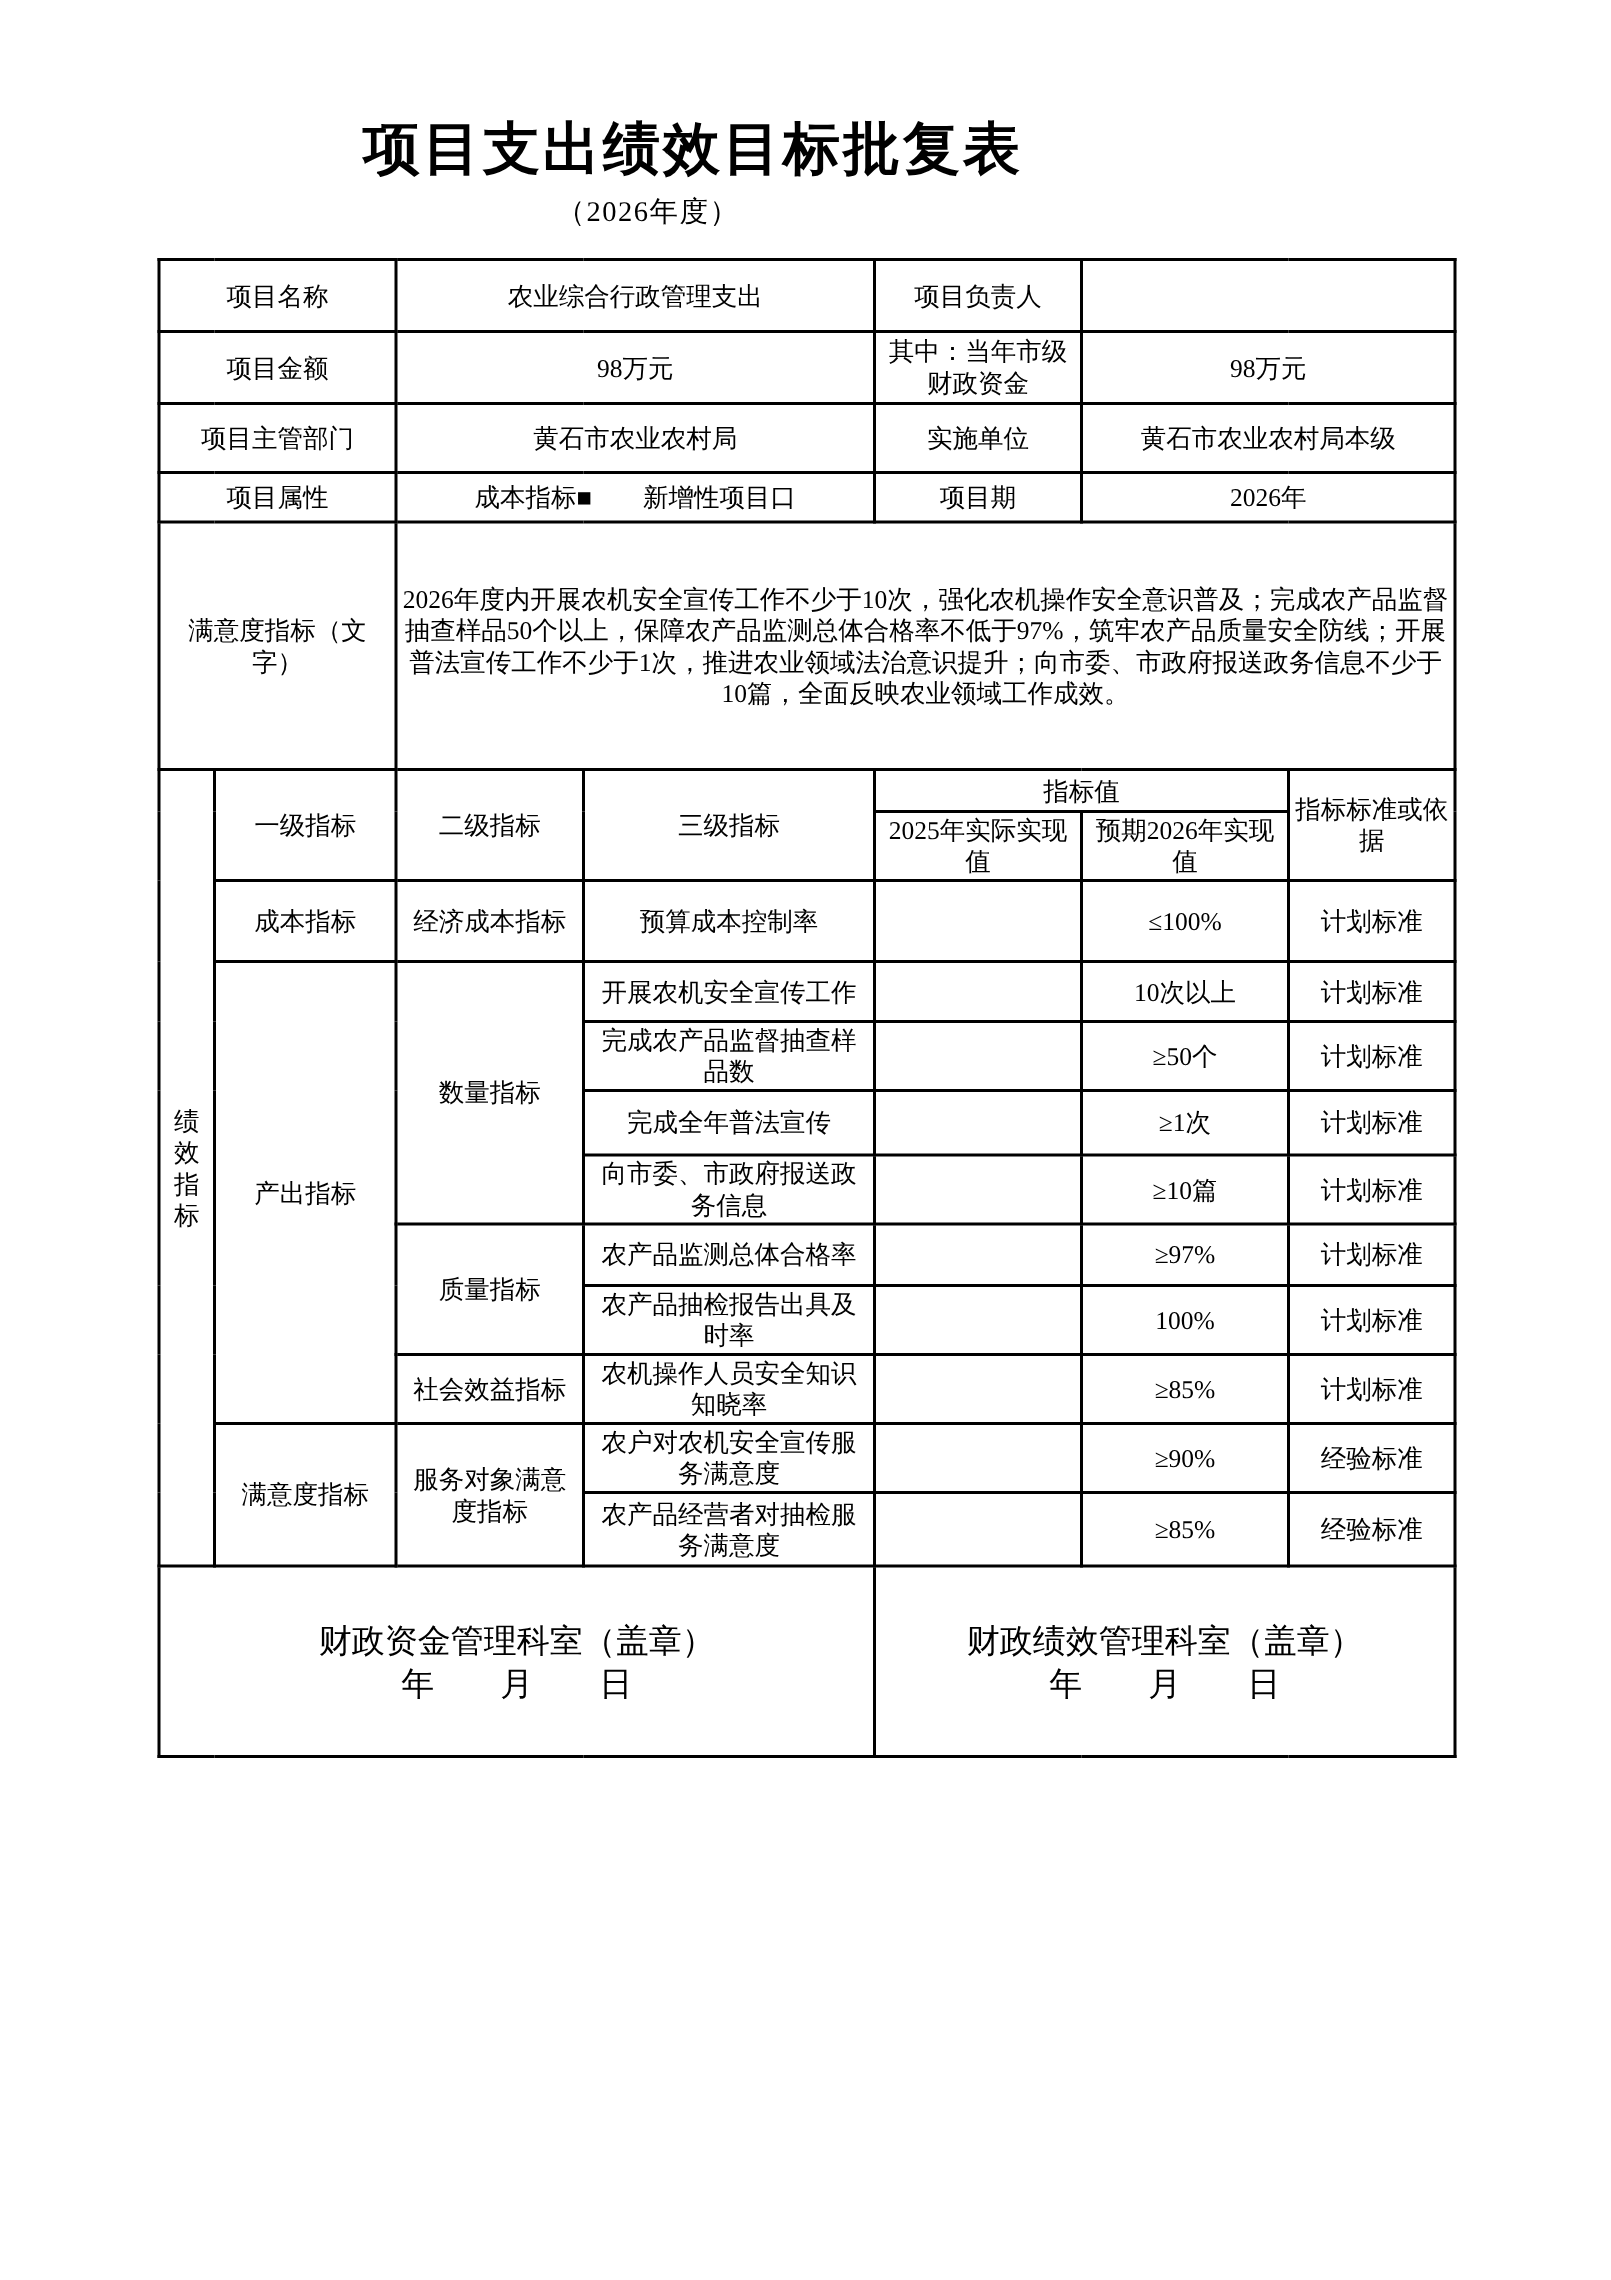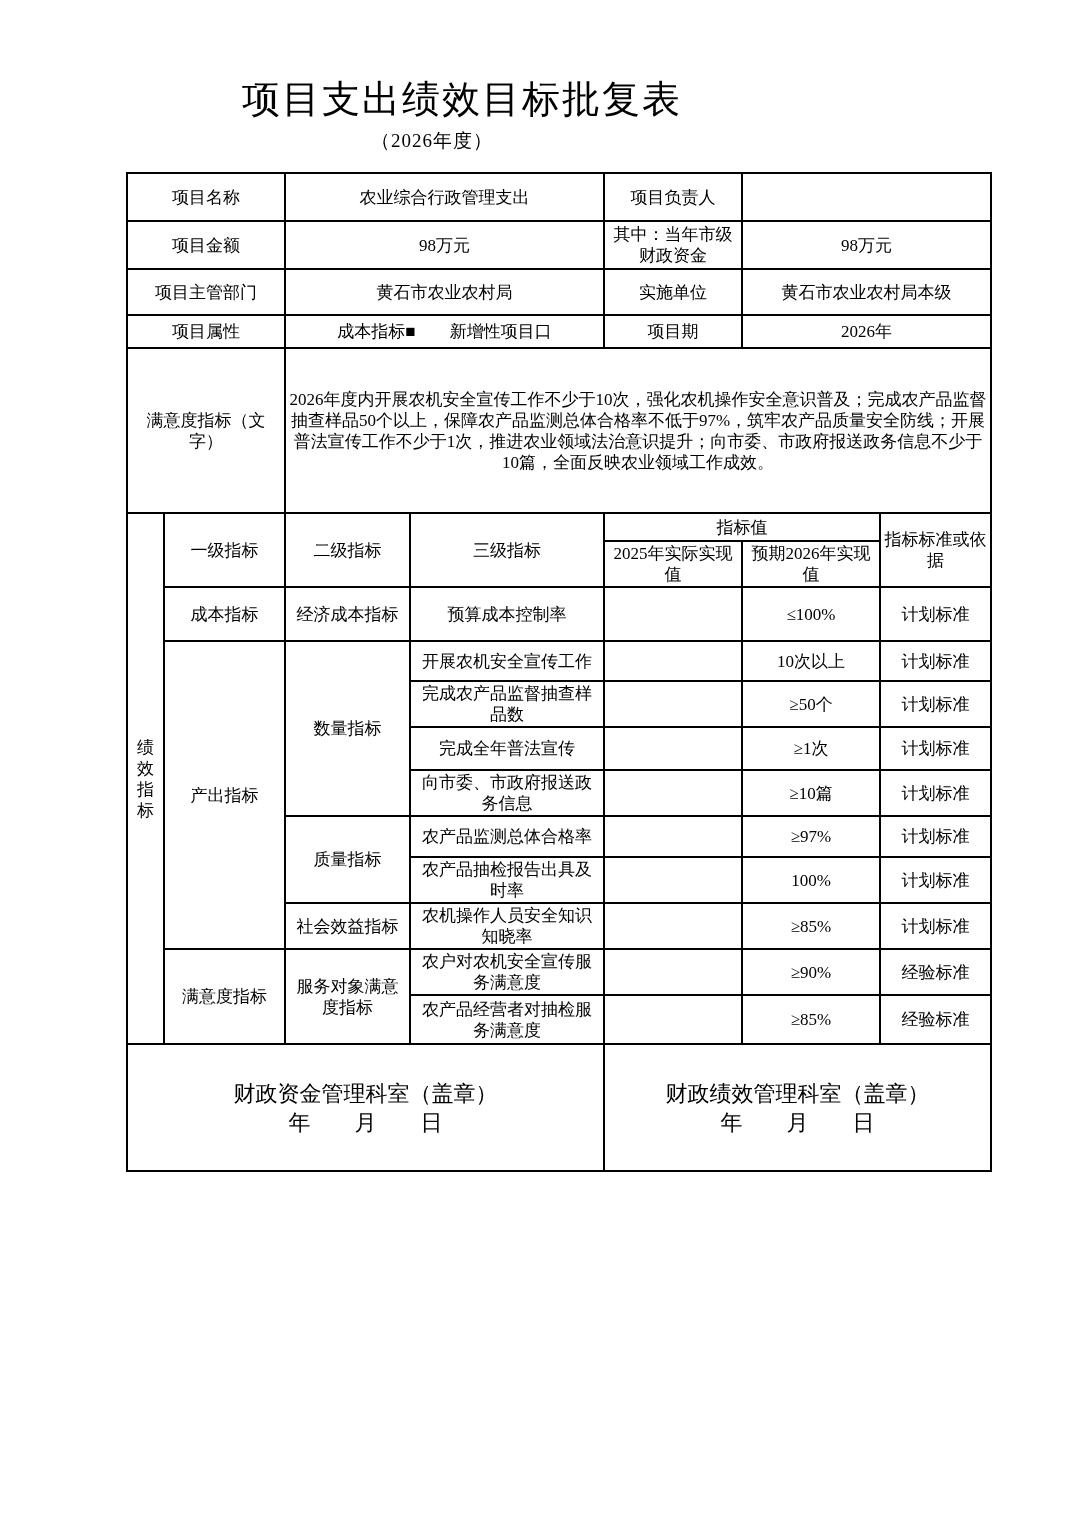--- a/index.html
+++ b/index.html
@@ -2,29 +2,29 @@
 <html lang="zh"><head>
 <meta charset="utf-8">
 <style>
   html,body{margin:0;padding:0;}
   body{
     width:1074px;height:1520px;background:#ffffff;position:relative;
     font-family:"Liberation Serif","DejaVu Serif",serif;color:#000;
   }
   .title{
     position:absolute;top:74px;left:0;width:924px;text-align:center;
-    font-size:38px;font-weight:normal;letter-spacing:2px;
+    font-size:38px;font-weight:bold;letter-spacing:2px;
   }
   .subtitle{
     position:absolute;top:128px;left:0;width:864px;text-align:center;
     font-size:19px;letter-spacing:1px;
   }
   table.form{
     position:absolute;top:172px;left:105px;width:864px;
-    border-collapse:collapse;table-layout:fixed;margin-left:21px;
+    border-collapse:collapse;table-layout:fixed;
   }
   table.form td{
     border:2px solid #000;font-size:17px;text-align:center;vertical-align:middle;
     padding:1px 3px;line-height:21px;overflow:hidden;
   }
   td.goal-label{line-height:23px;}
   td.goal-text{
     text-align:justify;vertical-align:middle;padding:10px 12px;line-height:28px;
   }
   td.vlabel{

